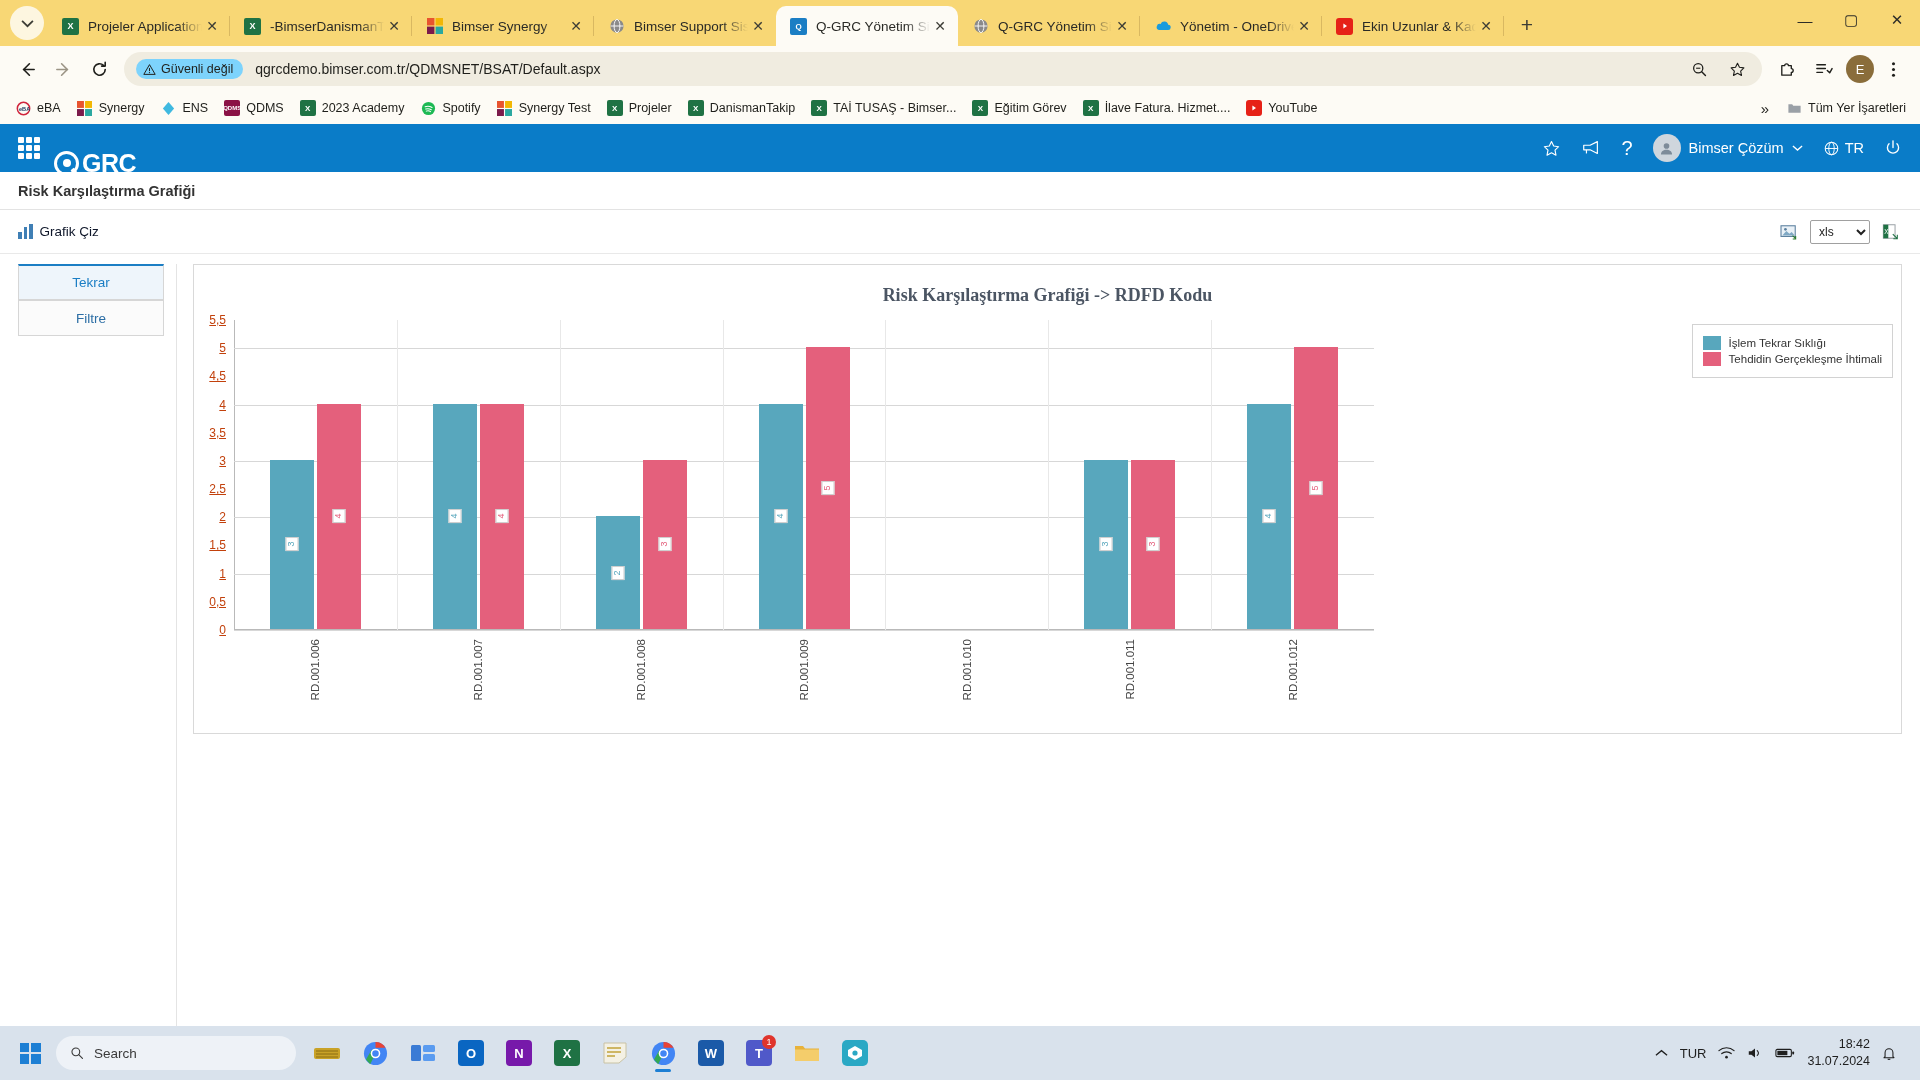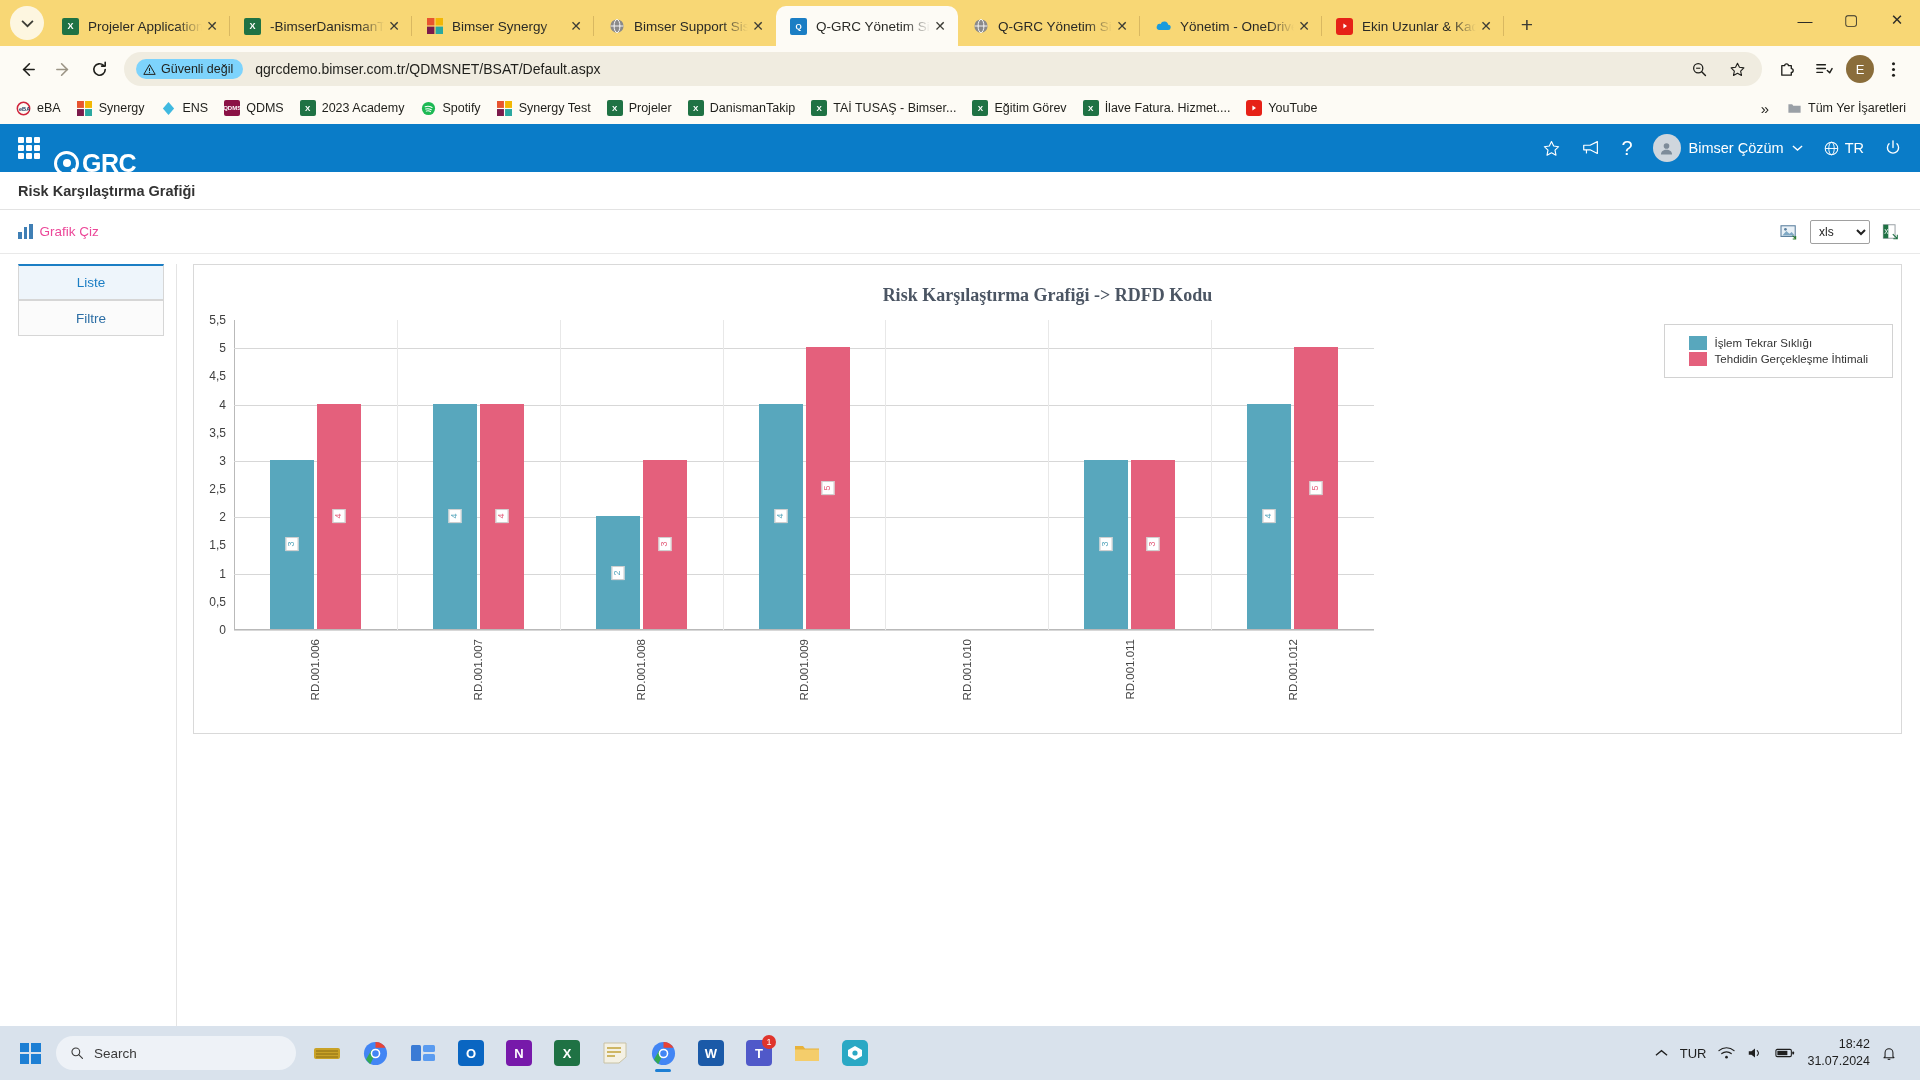--- a/index.html
+++ b/index.html
@@ -74,21 +74,21 @@
   .aicon{ font-size:18px; display:flex; align-items:center; }
   .userchip{ display:flex; align-items:center; gap:8px; color:#fff; font-size:14.5px; }
   .uava{ width:28px;height:28px;border-radius:50%;background:#cfd6dd;display:flex;align-items:center;
          justify-content:center;color:#6b7a88;font-size:14px;}
   .langchip{ display:flex;align-items:center;gap:5px;color:#fff;font-size:14.5px;}
 
   .pgtitlebar{ height:38px; border-bottom:1px solid #e3e3e3; display:flex; align-items:center; padding:0 18px; flex:none;}
   .pgtitle{ font-size:14.5px; font-weight:bold; color:#333; }
 
   .toolrow{ height:44px; display:flex; align-items:center; padding:0 18px; border-bottom:1px solid #e9e9e9; flex:none;}
-  .drawbtn{ display:flex;align-items:flex-end;gap:7px;font-size:13.5px;color:#ec4899;}
+  .drawbtn{ display:flex;align-items:flex-end;gap:7px;font-size:13.5px;color:#0f172a;}
   .barsicon{ display:flex;align-items:flex-end;gap:2px;height:15px;}
   .barsicon i{ width:3.5px;background:#3f7fb5;display:block;}
   .toolright{ margin-left:auto; display:flex; align-items:center; gap:10px;}
   .selwrap{ position:relative; }
   .xlssel{ width:60px;height:24px;border:1px solid #a0a0a0;border-radius:2px;font-size:12px;
            padding:0 2px 0 4px; background:#fff; font-family:"Liberation Sans",sans-serif; color:#222;}
   .miniicon{ width:22px;height:22px;display:flex;align-items:center;justify-content:center;}
 
   .body-area{ flex:1; display:flex; padding:10px 18px 0 18px; gap:12px; overflow:hidden;}
   .leftcol{ width:146px; flex:none; }
@@ -97,37 +97,37 @@
   .lbtn.sel{ background:#eef5fb; border-top:2px solid #1b7ec4; color:#1b7ec4; }
   .leftpanel{ flex:none; width:1px; background:#e4e4e4; }
 
   .chartcard{ flex:1; border:1px solid #d9d9d9; background:#fff; margin-left:4px; padding:14px 18px 18px 18px;
               display:flex; flex-direction:column; max-height:470px;}
   .charttitle{ text-align:center; font-size:18px; font-weight:bold; color:#4b5563;
                font-family:"Liberation Serif", serif; margin:6px 0 14px 0;}
   .plotwrap{ flex:1; display:flex; position:relative; }
   .plot{ position:relative; width:1140px; height:310px; margin-left:22px;}
   .gl{ position:absolute; left:0; right:0; height:1px; background:#d7d7d7;}
-  .ylab{ position:absolute; right:calc(100% + 8px); transform:translateY(-50%); font-size:12px; color:#404040;
-         white-space:nowrap;}
+  .ylab{ position:absolute; right:calc(100% + 8px); transform:translateY(-50%); font-size:12px; color:#c2410c;
+         white-space:nowrap;text-decoration:underline;}
   .vsep{ position:absolute; top:0; bottom:0; width:1px; background:#e8e8e8;}
   .axisline{ position:absolute; left:0; right:0; bottom:0; height:1px; background:#b9b9b9;}
   .yaxisline{ position:absolute; left:0; top:0; bottom:0; width:1px; background:#b9b9b9;}
   .grp{ position:absolute; bottom:1px; display:flex; align-items:flex-end; justify-content:center; gap:3px;}
   .bar{ width:44px; position:relative; }
   .bar.a{ background:#58a7bd; }
   .bar.b{ background:#e4607c; }
   .dlbl{ position:absolute; left:50%; top:50%; transform:translate(-50%,-50%);
          background:#fff; border:1px solid #cdcdcd; font-size:9px; padding:1px 3px;
          color:#444; line-height:1.1; }
   .dlbl span{ display:block; transform:rotate(-90deg); }
   .xlab{ position:absolute; top:calc(100% + 10px); left:50%; font-size:11.5px; color:#444;
          transform-origin:left top; transform:rotate(-90deg) translate(-100%,-50%); white-space:nowrap;}
   .legend{ position:absolute; right:-10px; top:4px; border:1px solid #d2d2d2; background:#fff;
-           padding:9px 24px; }
+           padding:9px 10px; }
   .lrow{ display:flex; align-items:center; gap:8px; font-size:11.5px; color:#333; margin:2px 0;}
   .lsw{ width:18px;height:14px; flex:none;}
 
   
   .taskbar{ height:54px; width:1920px; background:#d9e2ec; display:flex; align-items:center; padding:0 10px;}
   .tb-start{ width:40px;height:40px;display:flex;align-items:center;justify-content:center;}
   .winlogo{ width:21px;height:21px;display:grid;grid-template-columns:1fr 1fr;grid-template-rows:1fr 1fr;gap:2.5px;}
   .winlogo i{ background:#1d7fd4; display:block;}
   .tb-search{ height:34px;width:240px;background:#eef2f7;border-radius:17px;display:flex;align-items:center;
               gap:10px;padding:0 14px;margin-left:6px;font-size:13.5px;color:#3a3a3a;}
@@ -492,21 +492,21 @@
             <rect x="1.5" y="1.5" width="5.5" height="15" fill="#1f7244"></rect>
             <text x="2.6" y="11.5" font-size="7" fill="#fff" font-family="Liberation Sans">X</text>
             <path d="M12 12 l5 5 M17 12.7 v4.4 h-4.4" stroke="#1f7244" stroke-width="1.2" fill="none"></path>
             </svg>
         </div>
       </div>
     </div>
 
     <div class="body-area">
       <div class="leftcol">
-        <div class="lbtn sel">Liste</div>
+        <div class="lbtn sel">Tekrar</div>
         <div class="lbtn">Filtre</div>
       </div>
       <div class="leftpanel"></div>
 
       <div class="chartcard">
         <div class="charttitle">Risk Karşılaştırma Grafiği -&gt; RDFD Kodu</div>
         <div class="plotwrap">
           <div class="plot" id="plot">
             <div class="yaxisline"></div>
             <div class="axisline"></div>

